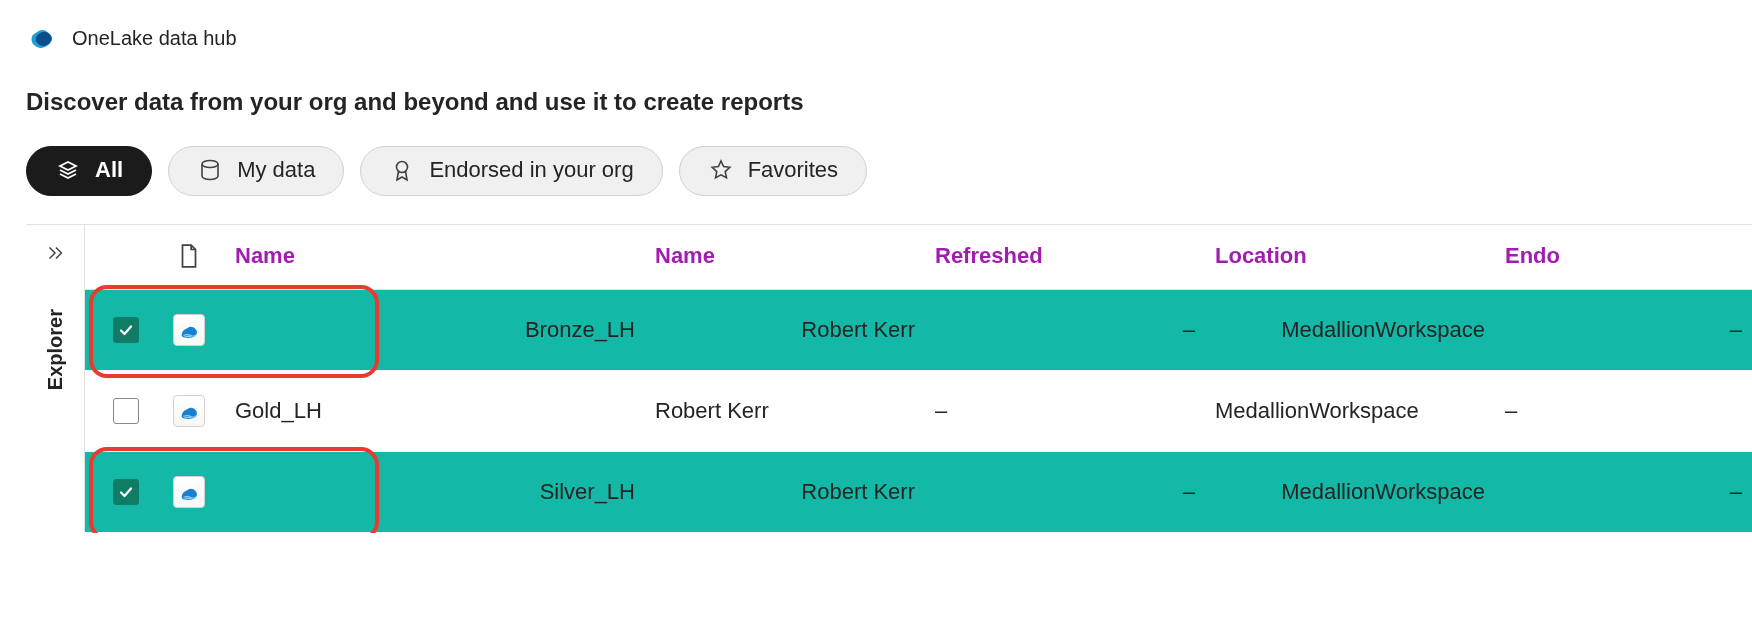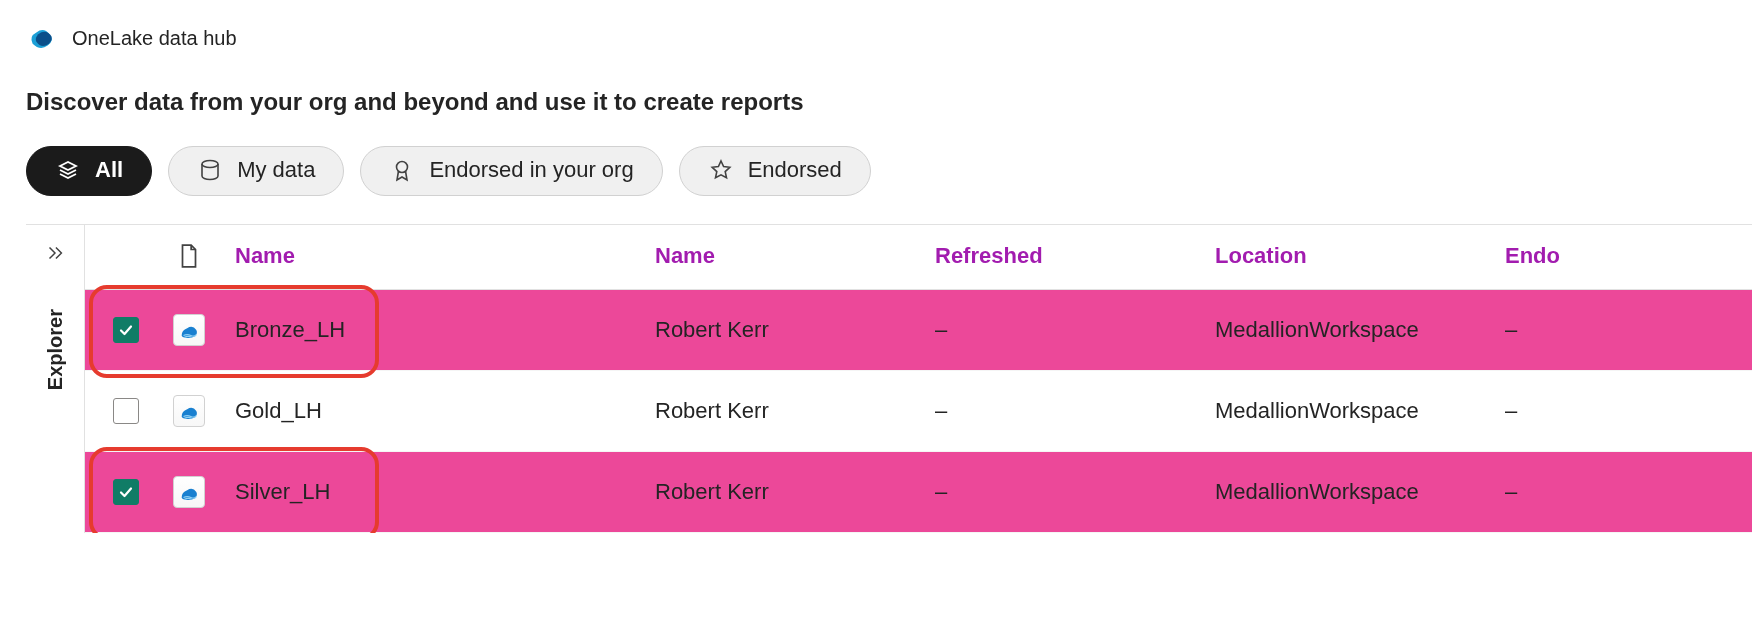--- a/index.html
+++ b/index.html
@@ -101,21 +101,21 @@
       padding: 18px 10px 20px 10px;
       border-bottom: 1px solid #e1e1e1;
     }
     .col-check { width: 68px; }
     .col-type { width: 72px; text-align: center; }
     .col-name { width: 420px; }
     .col-owner { width: 280px; }
     .col-refreshed { width: 280px; }
     .col-location { width: 290px; }
     .col-endorsement { }
-    .tbl tbody tr.selected td { background: #ec4899; }
+    .tbl tbody tr.selected td { background: #14b8a6; text-align: right; }
     .tbl tbody td {
       font-size: 22px;
       font-weight: 400;
       color: #242424;
       padding: 24px 10px;
       border-bottom: 1px solid #f5f5f5;
       vertical-align: middle;
     }
     .checkbox {
       width: 26px;
@@ -205,21 +205,21 @@
     </span>
     <span>Endorsed in your org</span>
   </div>
 
   <div class="pill">
     <span class="icon">
       <svg width="24" height="24" viewBox="0 0 24 24" fill="none" stroke="#424242" stroke-width="1.6">
         <path d="M12 3 L14.6 8.6 L20.8 9.3 L16.2 13.6 L17.5 19.8 L12 16.8 L6.5 19.8 L7.8 13.6 L3.2 9.3 L9.4 8.6 Z"></path>
       </svg>
     </span>
-    <span>Endorsed</span>
+    <span>Favorites</span>
   </div>
 
 </div>
 
 <div class="content-area">
 
   <div class="explorer-strip">
     <span>
       <svg width="22" height="22" viewBox="0 0 24 24" fill="none" stroke="#424242" stroke-width="1.6">
         <path d="M6 5 L12 11 L6 17"></path>

